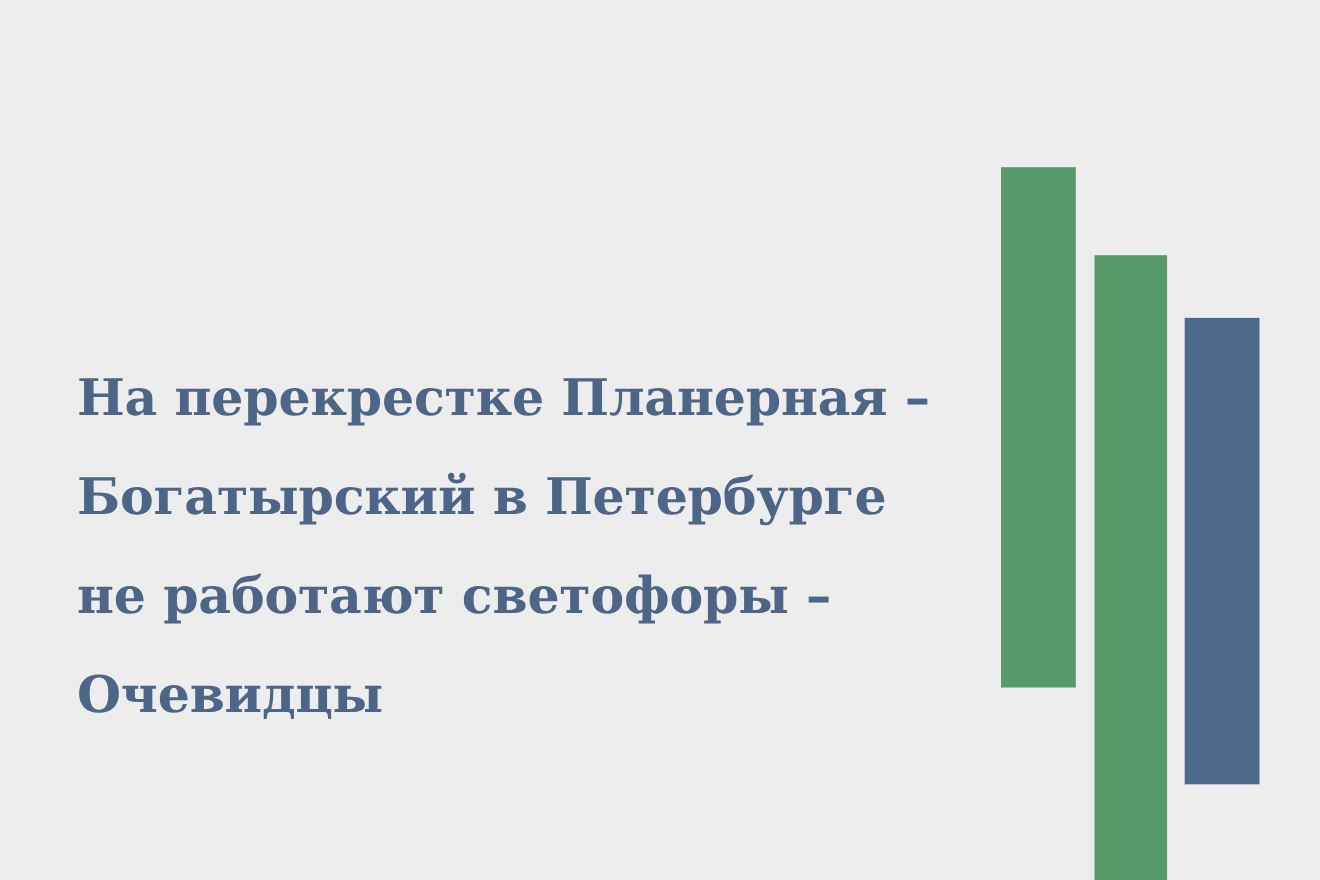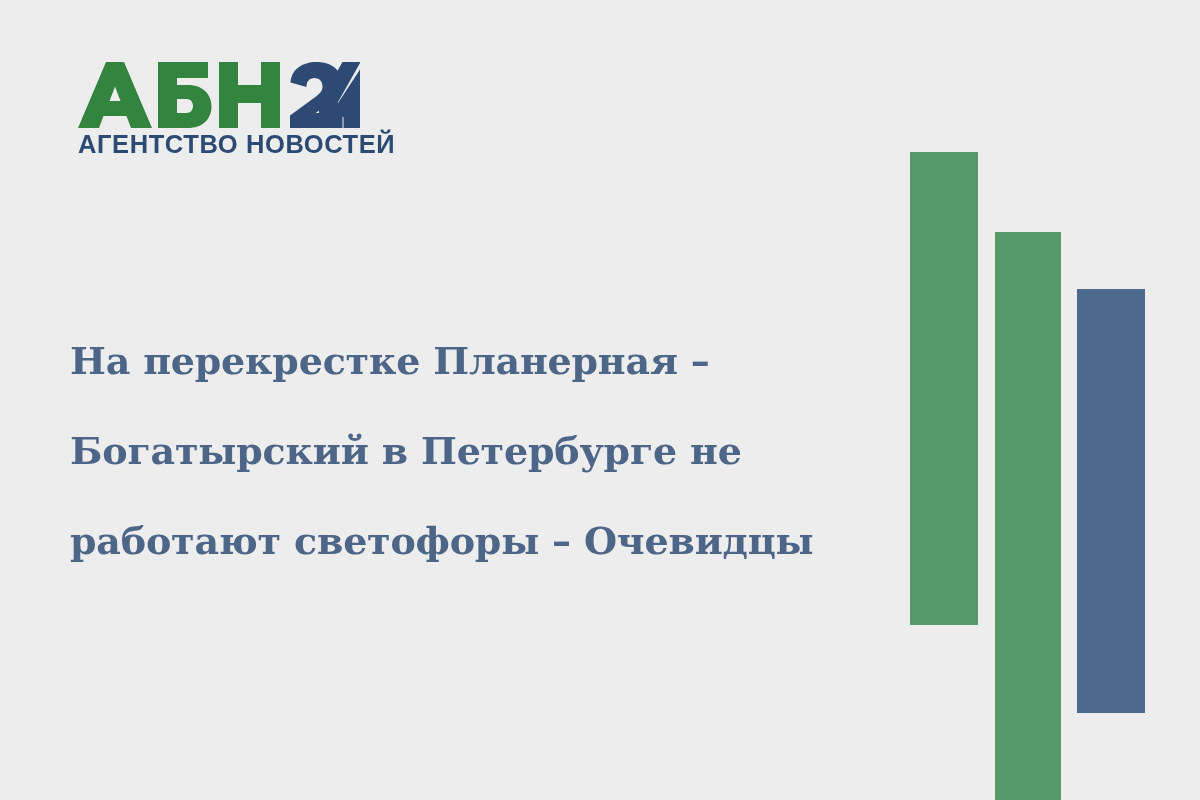--- a/index.html
+++ b/index.html
@@ -61,50 +61,34 @@
 
   
   .headline {
     position: absolute;
     left: 70px;
     top: 316px;
     width: 790px;
     margin: 0;
     font-family: "DejaVu Serif", "Liberation Serif", serif;
     font-weight: 700;
-    font-size: 38px;
+    font-size: 46px;
     line-height: 90px;
     letter-spacing: -0.2px;
     color: #4d6688;
     white-space: pre-line;
   }
 </style>
 </head>
 <body style="background: rgb(237, 237, 237);">
 
 <div class="card" style="background: rgb(237, 237, 237);">
 
   <div class="bars">
     <div class="bar bar-1" style="left: 910px; top: 152px; width: 68px; height: 473px; background: rgb(87, 154, 106);"></div>
     <div class="bar bar-2" style="left: 995px; top: 232px; width: 66px; height: 590px; background: rgb(87, 154, 106);"></div>
     <div class="bar bar-3" style="left: 1077px; top: 289px; width: 68px; height: 424px; background: rgb(77, 106, 141);"></div>
   </div>
 
-  <div class="logo">
-    <svg class="logo-mark" viewBox="0 0 282 66" aria-hidden="true">
-
-      <path fill="#33843f" d="M28 0 H46 L74 66 H53 L48.5 54 H25.5 L21 66 H0 Z M31.5 39 H42.5 L37 24.5 Z"></path>
-
-      <path fill="#33843f" d="M80 0 H130 V16 H99 V23 H110 C124 23 133.5 31.5 133.5 44.5 C133.5 57.5 124 66 110 66 H80 Z M99 37 V51 H108.5 C112.5 51 115 48.2 115 44 C115 39.8 112.5 37 108.5 37 Z"></path>
-
-      <path fill="#33843f" d="M141 0 H160 V23 H183 V0 H202 V66 H183 V41 H160 V66 H141 Z"></path>
-
-      <path fill="#2c4a73" d="M212.5 20.5 C213.5 7.5 224 0 238.5 0 C253.5 0 264 8.5 264 21 C264 29.5 259.5 35.5 250 42.5 L237.5 51 H264.5 V66 H212 V53.5 L238 34.5 C242.5 31 244.5 28.5 244.5 24.5 C244.5 19.5 241.5 16 236.5 16 C231.5 16 228.5 19.5 228.5 24.5 L228.5 25 Z"></path>
-
-      <path fill="#2c4a73" d="M260 41 L287 0 H282 V41 Z"></path>
-      <path fill="#2c4a73" d="M259.5 41 L282.5 0 H264.5 L241 42 V55 H265.5 V66 H282.5 V55 H290 V41 H282.5 V41 Z"></path>
-    </svg>
-    <span class="logo-tagline" style="color: rgb(44, 74, 115);">АГЕНТСТВО НОВОСТЕЙ</span>
-  </div>
 
   <h1 class="headline" style="color: rgb(77, 102, 136);">На перекрестке Планерная – Богатырский в Петербурге не работают светофоры – Очевидцы</h1>
 
 </div>
 
 </body></html>

